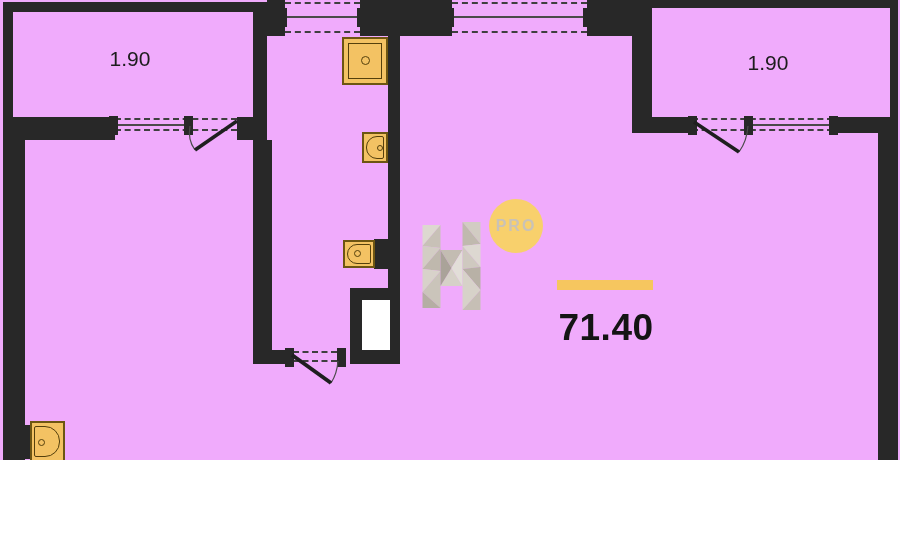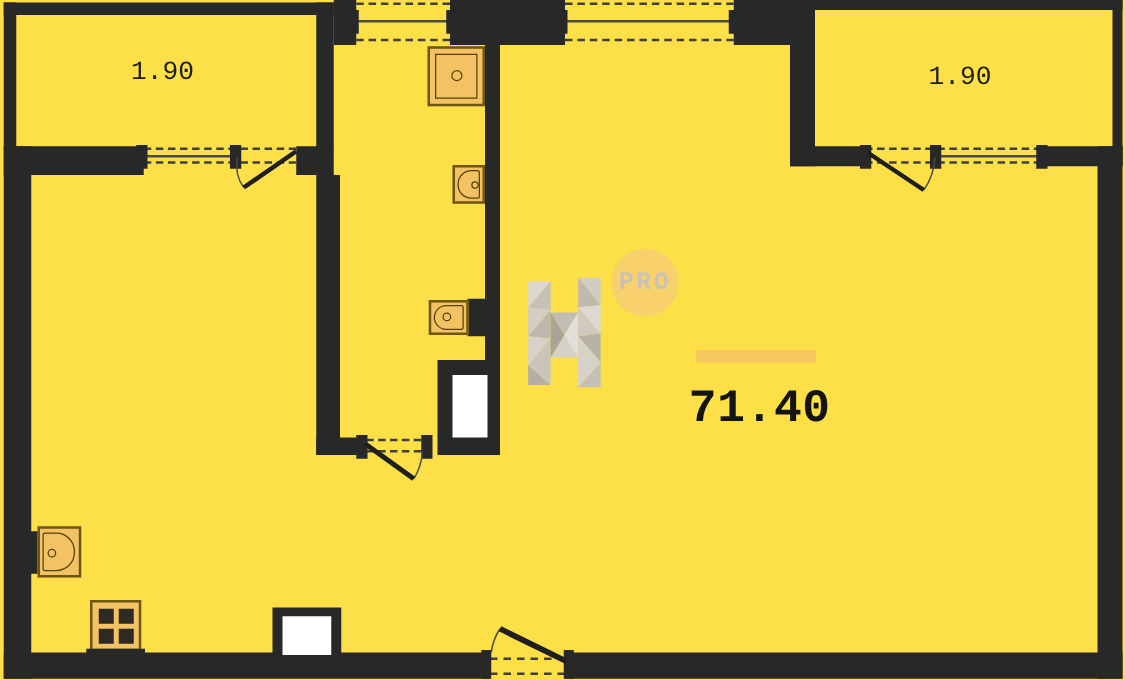--- a/index.html
+++ b/index.html
@@ -1,33 +1,33 @@
 <!DOCTYPE html>
 <html><head>
 <meta charset="utf-8">
 <style>
   html,body{margin:0;padding:0;background:#ffffff;}
-  .stage{position:relative;width:900px;height:544px;background:#fde047;overflow:hidden;
-         font-family:Liberation Mono, monospace;}
+  .stage{position:relative;width:900px;height:460px;background:#f0abfc;overflow:hidden;
+         font-family:Liberation Sans, sans-serif;}
   .w{position:absolute;background:#282828;}
   .nub{position:absolute;background:#282828;}
   .white{position:absolute;background:#ffffff;}
   .dash{position:absolute;border-top:2px dashed #3f3f3f;height:0;}
   .cl{position:absolute;background:#4a4a4a;height:1.5px;}
   .room-label{position:absolute;color:#1d1d1d;font-size:21px;text-align:center;}
   .fix{position:absolute;background:#f3c263;border:2px solid #6d5512;box-sizing:border-box;}
   .fix-inner{position:absolute;border:1.5px solid #55400c;box-sizing:border-box;}
   .fix-dot{position:absolute;border:1.5px solid #55400c;border-radius:50%;box-sizing:border-box;}
   .burner{position:absolute;width:12px;height:12px;background:#2e2922;}
   .area-bar{position:absolute;left:557px;top:280px;width:96px;height:10px;background:#f6c65f;}
   .area-value{position:absolute;left:551px;top:307px;width:110px;height:44px;
               font-size:37px;font-weight:bold;color:#141414;text-align:center;letter-spacing:0.5px;}
   .pro-badge{position:absolute;left:489px;top:199px;width:54px;height:54px;border-radius:50%;
              background:#f8d06c;display:flex;align-items:center;justify-content:center;
-             color:#c9c2b7;font-size:20px;font-weight:bold;letter-spacing:2px;}
+             color:#c9c2b7;font-size:16px;font-weight:bold;letter-spacing:2px;}
   svg{position:absolute;left:0;top:0;}
 </style>
 </head>
 <body>
 
 <div class="stage">
 
   <div class="w" style="left:3px;top:2px;width:264px;height:10px;"></div>
   <div class="w" style="left:3px;top:2px;width:10px;height:116px;"></div>
   <div class="w" style="left:253px;top:2px;width:14px;height:116px;"></div>

